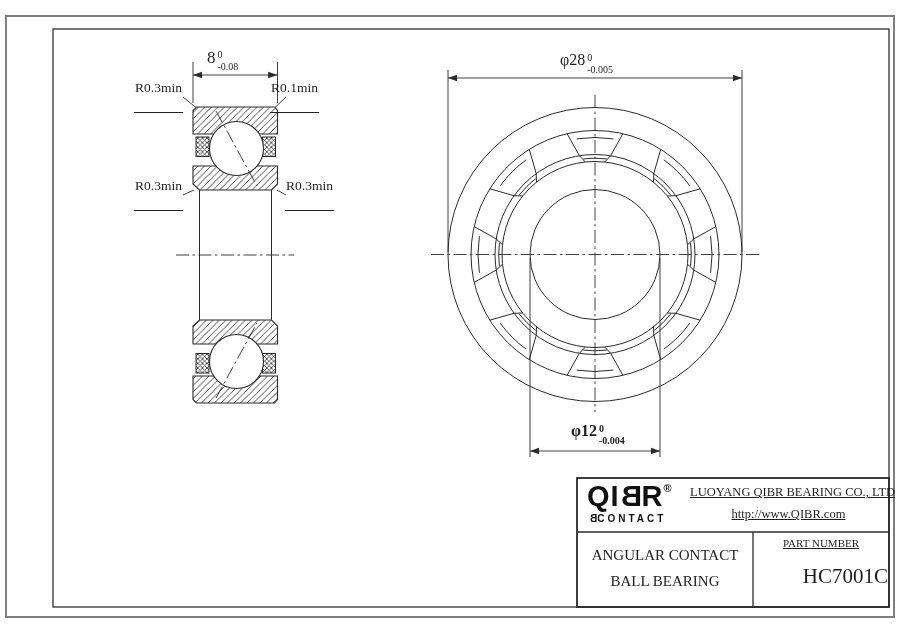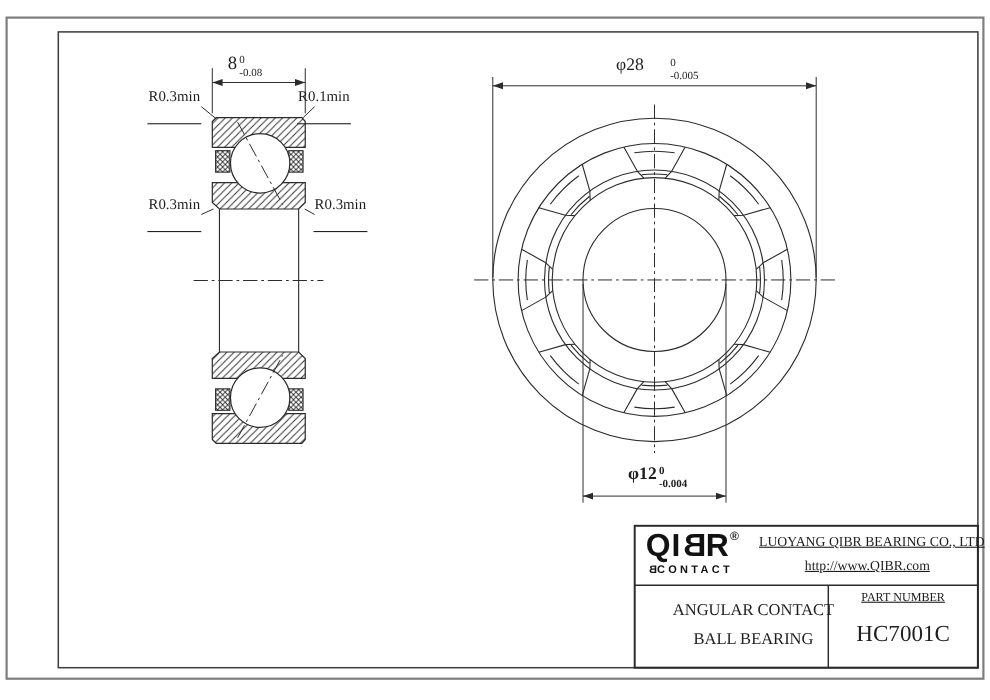--- a/index.html
+++ b/index.html
@@ -32,23 +32,23 @@
   .logo{left:587px;top:482px;line-height:1;}
   .logo-main{font-family:"Liberation Sans",sans-serif;font-weight:bold;font-size:29px;
              letter-spacing:1px;color:#111;}
   .logo-reg{font-family:"Liberation Sans",sans-serif;font-weight:bold;font-size:11px;
             vertical-align:14px;letter-spacing:0;}
   .logo-sub{font-family:"Liberation Sans",sans-serif;font-weight:bold;font-size:10px;
             letter-spacing:3px;margin-top:3px;color:#111;}
   .mirror{display:inline-block;transform:scaleX(-1);}
   .company{left:690px;top:485px;width:197px;text-align:center;font-size:12.5px;text-decoration:underline;}
   .company .l2{margin-top:7px;}
-  .product{left:578px;top:542px;width:174px;text-align:center;font-size:15px;line-height:26px;margin-left:20px;}
+  .product{left:578px;top:542px;width:174px;text-align:center;font-size:15px;line-height:26px;}
   .pn-label{left:754px;top:537px;width:134px;text-align:center;font-size:11px;text-decoration:underline;}
-  .pn-value{left:754px;top:564px;width:134px;text-align:center;font-size:21px;}
+  .pn-value{left:754px;top:564px;width:134px;text-align:right;font-size:21px;}
 </style>
 </head>
 <body>
 
 <div class="page">
 
   <svg width="900" height="636" viewBox="0 0 900 636">
     <defs>
       <pattern id="hatch" width="6.5" height="6.5" patternUnits="userSpaceOnUse">
         <path d="M-1.6,1.6 L1.6,-1.6 M0,6.5 L6.5,0 M4.9,8.1 L8.1,4.9" stroke="#2b2b2b" stroke-width="0.85" fill="none"></path>
@@ -127,21 +127,21 @@
   </svg>
 
   <div class="txt dim" style="left:207px;top:49px;">
     <span class="main">8</span>
     <span class="tolstack">
       <span>0</span>
       <span>-0.08</span>
     </span>
   </div>
 
-  <div class="txt dim" style="left:560px;top:52px;gap:22px;">
+  <div class="txt dim" style="left:560px;top:52px;">
     <span class="main phi">φ28</span>
     <span class="tolstack">
       <span>0</span>
       <span>-0.005</span>
     </span>
   </div>
 
   <div class="txt dim" style="left:571px;top:423px;font-weight:bold;">
     <span class="main phi">φ12</span>
     <span class="tolstack">

